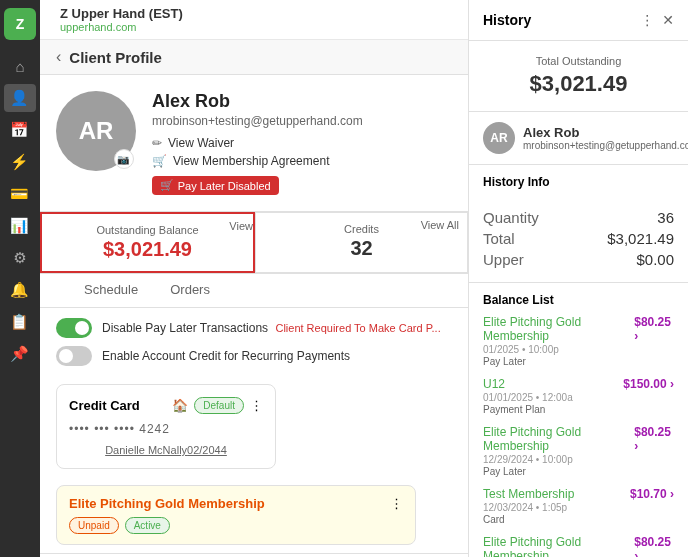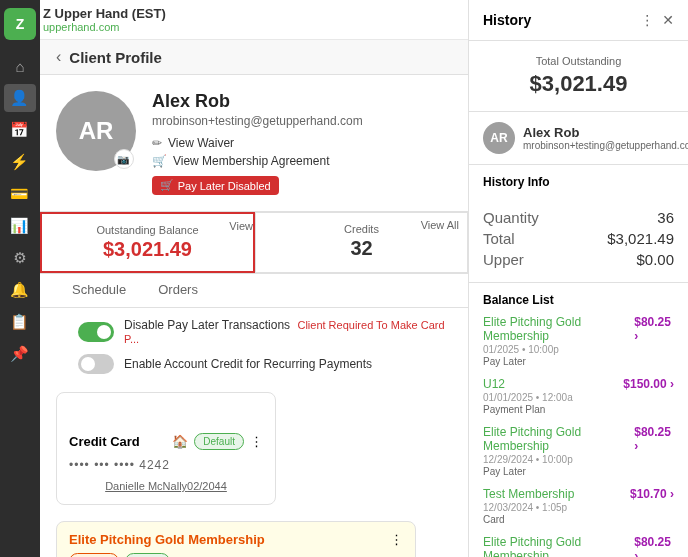--- a/index.html
+++ b/index.html
@@ -51,21 +51,21 @@
     .profile-header .back-btn {
       color: #666; cursor: pointer; font-size: 16px;
     }
     .profile-header .title {
       font-size: 15px; font-weight: 600; color: #333;
     }
 
     
     .org-bar {
       background: white;
-      padding: 6px 3px;
+      padding: 6px 20px;
       border-bottom: 1px solid #e8e8e8;
       font-size: 12px;
     }
     .org-bar .org-name { font-weight: 600; color: #333; font-size: 13px; }
     .org-bar .org-link { color: #4CAF50; font-size: 11px; }
 
     
     .profile-section {
       padding: 16px;
       display: flex;
@@ -130,31 +130,31 @@
       color: #666; font-size: 11px; cursor: pointer;
     }
     .stat-card .label { font-size: 11px; color: #666; margin-bottom: 2px; }
     .stat-card .value { font-size: 20px; font-weight: 700; color: #d32f2f; }
     .stat-card .credits-value { font-size: 20px; font-weight: 700; color: #333; }
 
     
     .tabs-row {
       display: flex;
       border-bottom: 1px solid #e0e0e0;
-      padding: 0 16px;
+      padding: 0 28px;
     }
     .tab {
       padding: 8px 16px; font-size: 13px; color: #666;
       border-bottom: 2px solid transparent; cursor: pointer;
     }
 
     
     .toggles-section {
       padding: 10px 16px;
-      display: flex; flex-direction: column; gap: 8px; margin-left: 22px;
+      display: flex; flex-direction: column; gap: 8px;
     }
     .toggle-row {
       display: flex; align-items: center; gap: 10px;
     }
     .toggle {
       width: 36px; height: 20px;
       background: #4CAF50; border-radius: 10px;
       position: relative; flex-shrink: 0;
     }
     .toggle.off { background: #ccc; }
@@ -170,21 +170,21 @@
 
     
     .cc-section { padding: 8px 16px; }
     .cc-card {
       border: 1px solid #e0e0e0; border-radius: 8px;
       padding: 12px; background: white;
       display: flex; flex-direction: column; gap: 8px;
       max-width: 220px;
     }
     .cc-header {
-      display: flex; align-items: center; justify-content: space-between; margin-top: 28px;
+      display: flex; align-items: center; justify-content: space-between;
     }
     .cc-title { font-size: 13px; font-weight: 600; }
     .cc-actions { display: flex; align-items: center; gap: 6px; }
     .default-badge {
       background: #e8f5e9; color: #4CAF50;
       border: 1px solid #4CAF50; border-radius: 12px;
       padding: 2px 8px; font-size: 10px;
     }
     .cc-number { font-size: 12px; color: #666; letter-spacing: 1px; }
     .cc-footer { display: flex; justify-content: center; font-size: 11px; color: #666; text-decoration: underline; }

